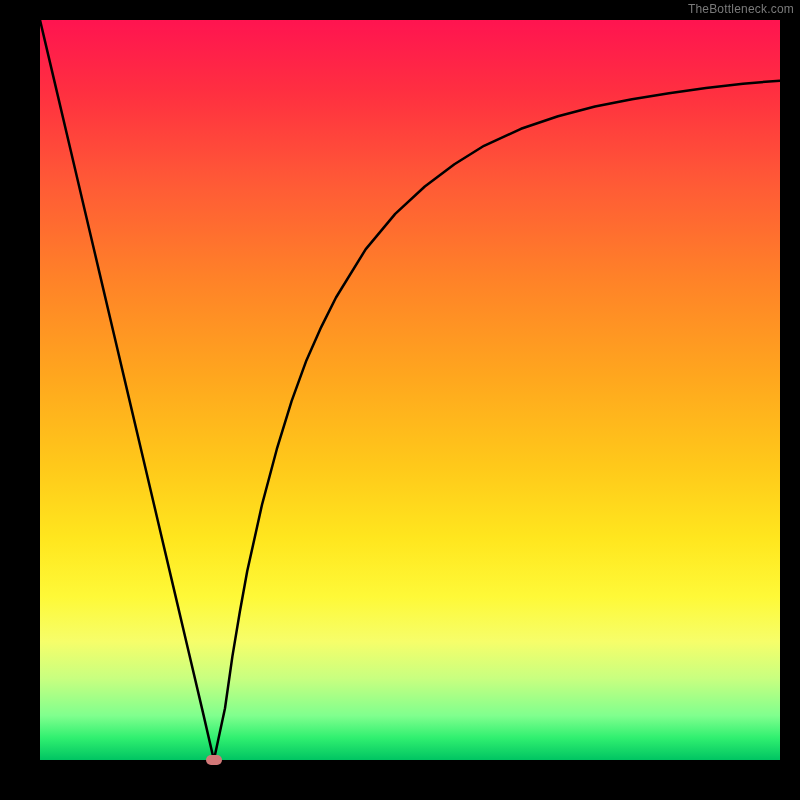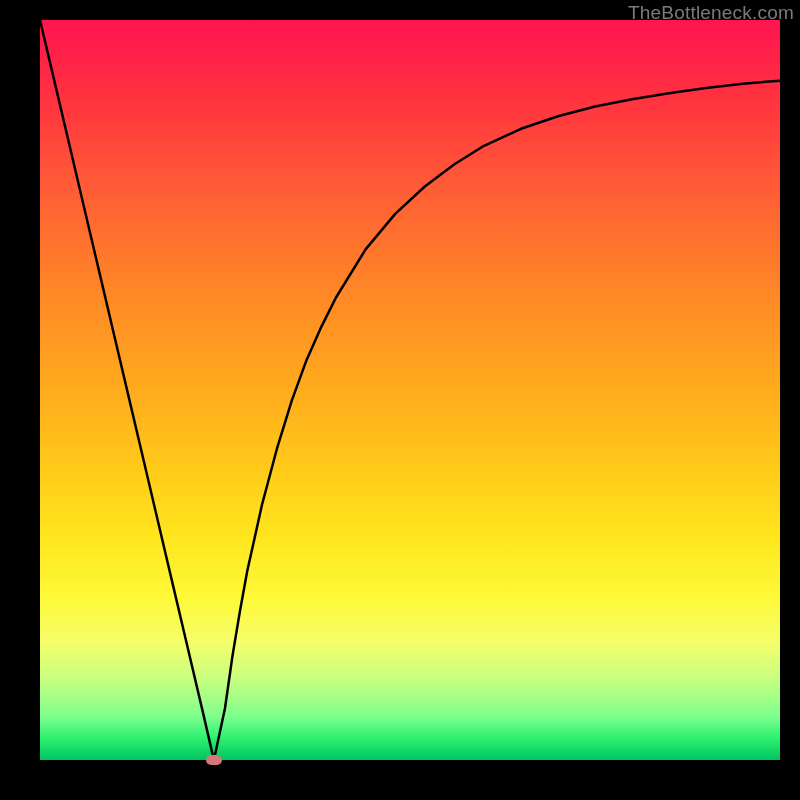--- a/index.html
+++ b/index.html
@@ -55,21 +55,21 @@
     border-radius: 5px;
     background: #d37878;
     transform: translate(-50%, -50%);
     pointer-events: none;
   }
   .attribution {
     position: absolute;
     top: 2px;
     right: 6px;
     color: #7a7a7a;
-    font-size: 19px;
+    font-size: 12px;
     letter-spacing: 0.2px;
     font-weight: 400;
   }
 </style>
 </head>
 <body>
 
 <div class="frame">
   <div class="plot-area">
     <svg class="curve-layer" viewBox="0 0 740 740" preserveAspectRatio="none">

